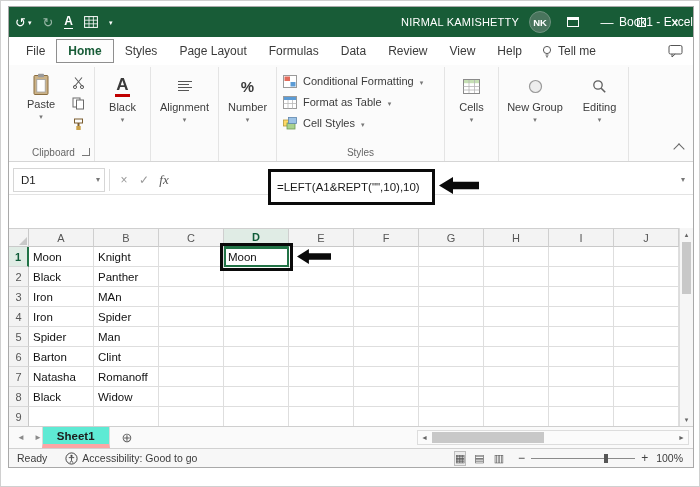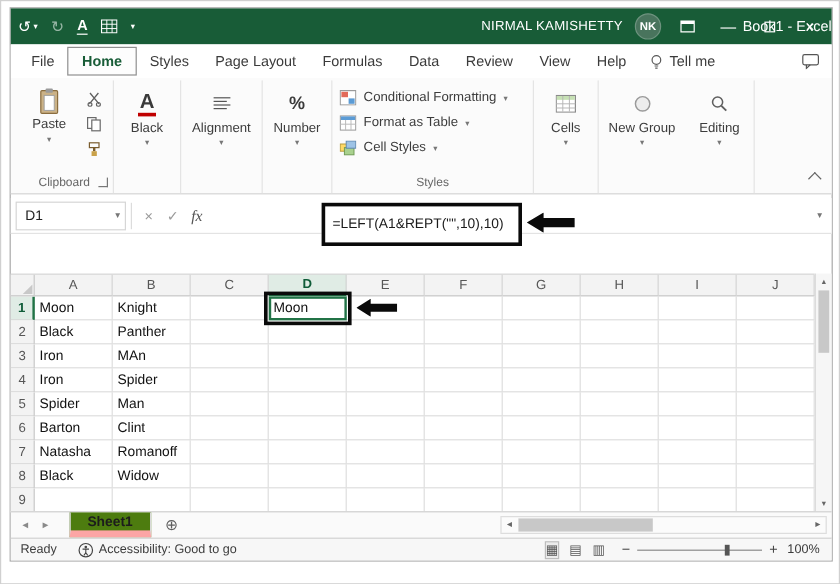--- a/index.html
+++ b/index.html
@@ -82,21 +82,21 @@
 
   
   .vscroll{position:absolute;left:670px;top:221px;width:14px;height:198px;background:#f6f6f6;border-left:1px solid #dcdcdc;display:flex;flex-direction:column;align-items:center;}
   .vs-arrow{font-size:7px;color:#666;height:13px;display:flex;align-items:center;}
   .vs-track{flex:1;width:100%;position:relative;}
   .vs-thumb{position:absolute;top:1px;left:2px;width:9px;height:52px;background:#c8c8c8;}
 
   
   .sheetbar{position:absolute;top:419px;left:0;right:0;height:22px;background:#fafafa;border-top:1px solid #cfcfcf;display:flex;align-items:center;font-size:11.5px;}
   .snav{color:#8a8a8a;font-size:8px;margin-left:8px;display:flex;gap:9px;}
-  .sheettab{margin-left:16px;height:100%;display:flex;align-items:center;padding:0 14px;background:#4d7c0f;border-left:1px solid #d9d9d9;border-right:1px solid #d9d9d9;border-bottom:6px solid #fca5a5;font-weight:bold;color:#1c1c1c;}
+  .sheettab{margin-left:0;height:100%;display:flex;align-items:center;padding:0 14px;background:#5eead4;border-left:1px solid #d9d9d9;border-right:1px solid #d9d9d9;border-bottom:4px solid #fca5a5;font-weight:bold;color:#1c1c1c;}
   .newsheet{margin-left:12px;color:#5f5f5f;font-size:13px;}
   .hscroll{margin-left:auto;margin-right:4px;width:272px;height:15px;background:#fbfbfb;border:1px solid #ddd;display:flex;align-items:center;}
   .hs-arrow{font-size:7px;color:#666;width:13px;text-align:center;}
   .hs-track{flex:1;height:100%;position:relative;}
   .hs-thumb{position:absolute;left:1px;top:1px;height:11px;width:46%;background:#c8c8c8;}
 
   
   .statusbar{position:absolute;top:441px;left:0;right:0;bottom:0;background:#f7f7f7;border-top:1px solid #d1d1d1;display:flex;align-items:center;font-size:10.5px;color:#3c3c3c;}
   .sready{margin-left:8px;}
   .sacc{display:flex;align-items:flex-start;gap:4px;margin-left:18px;}

